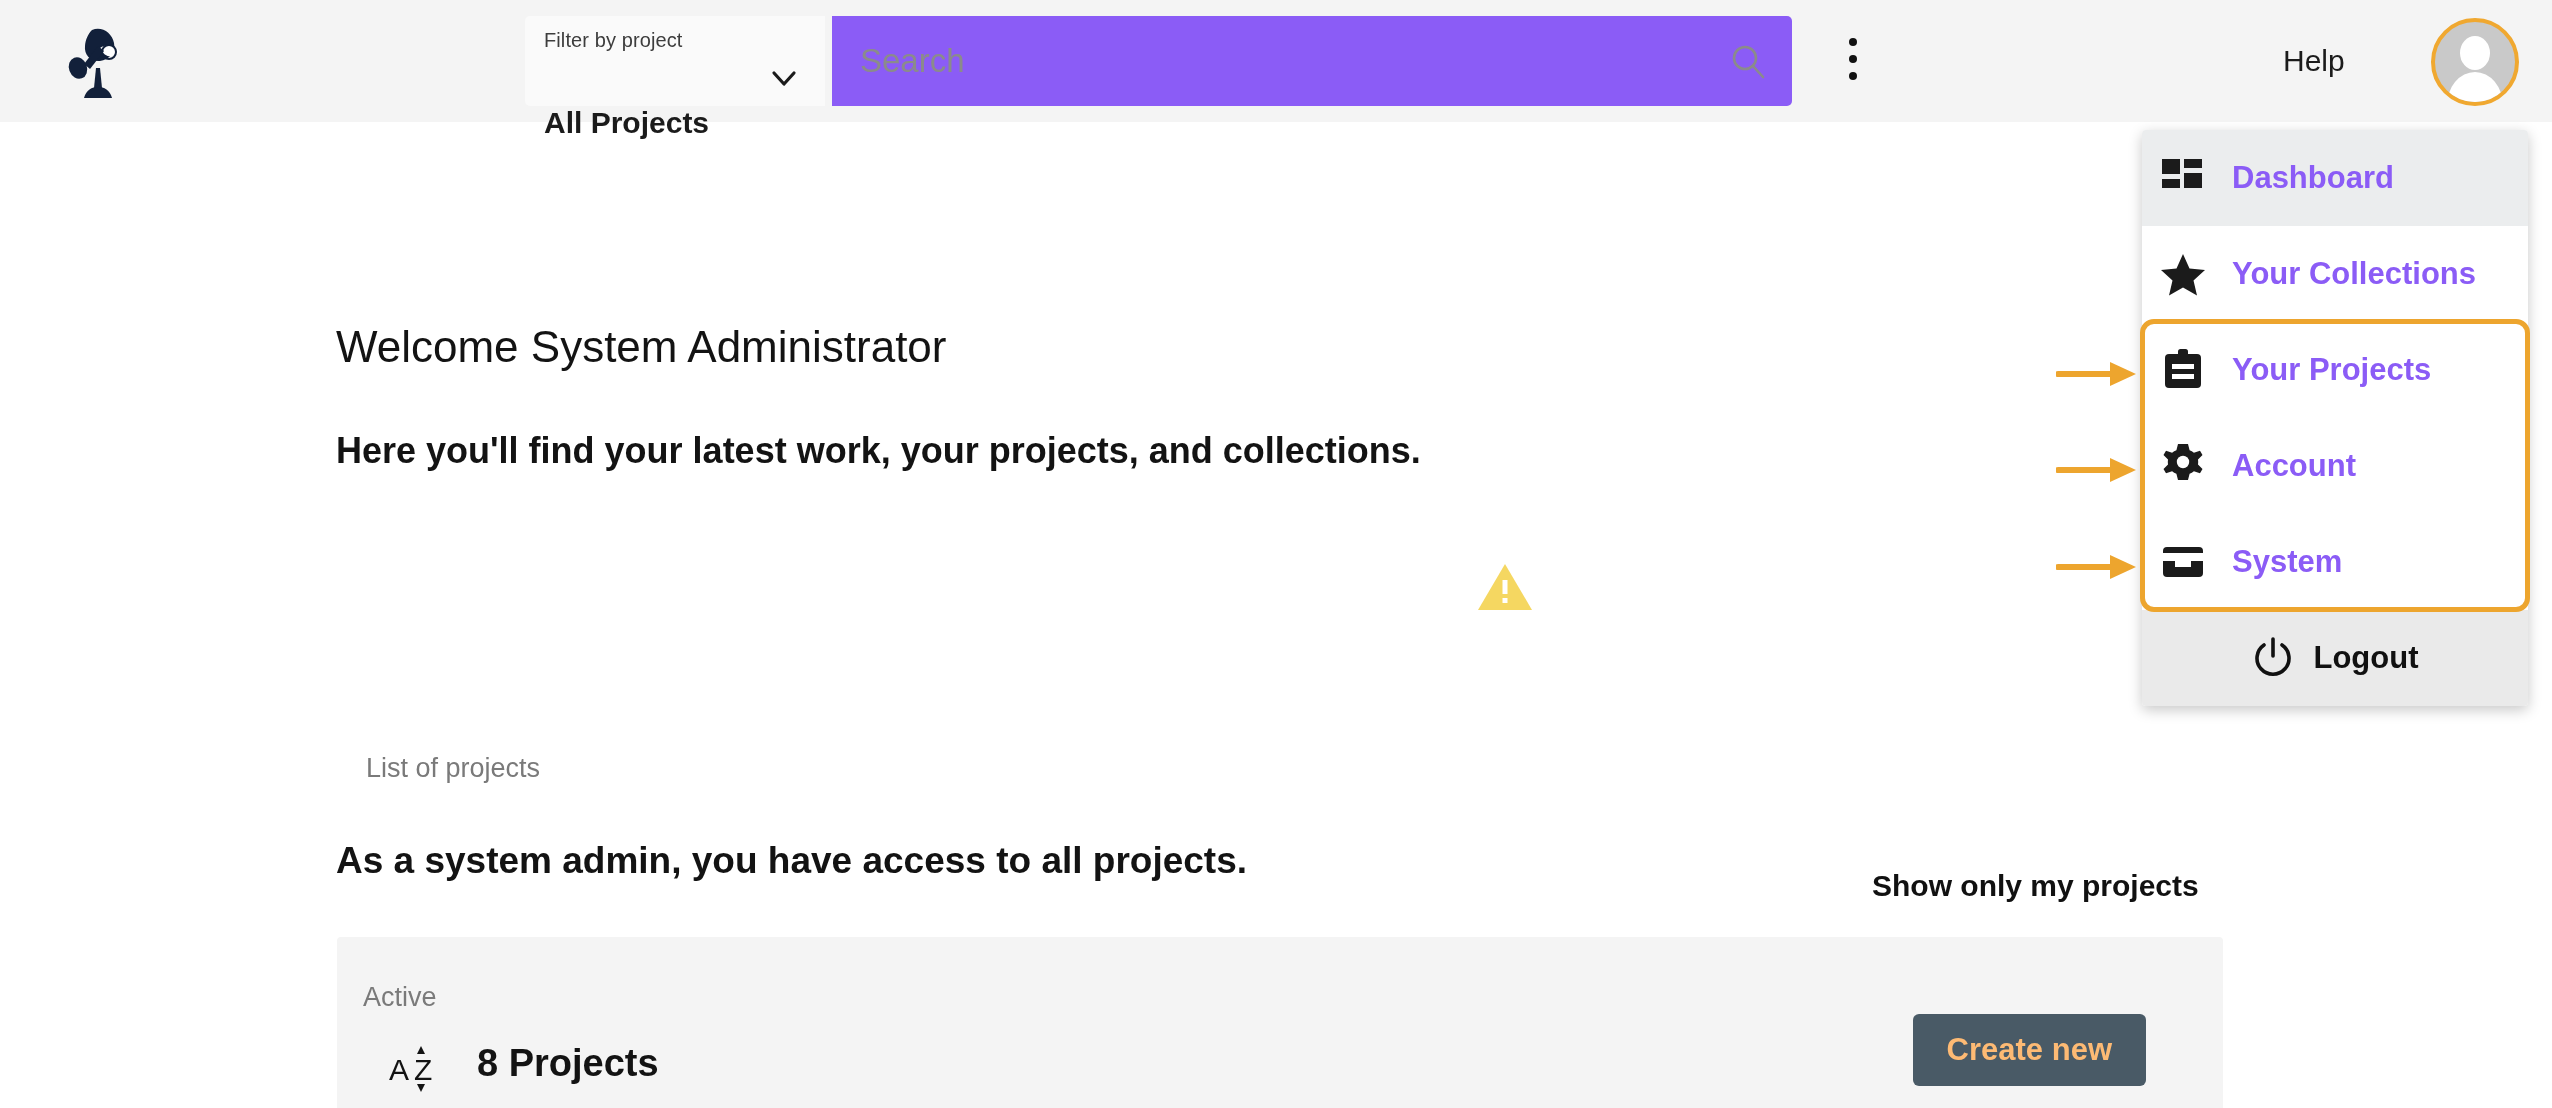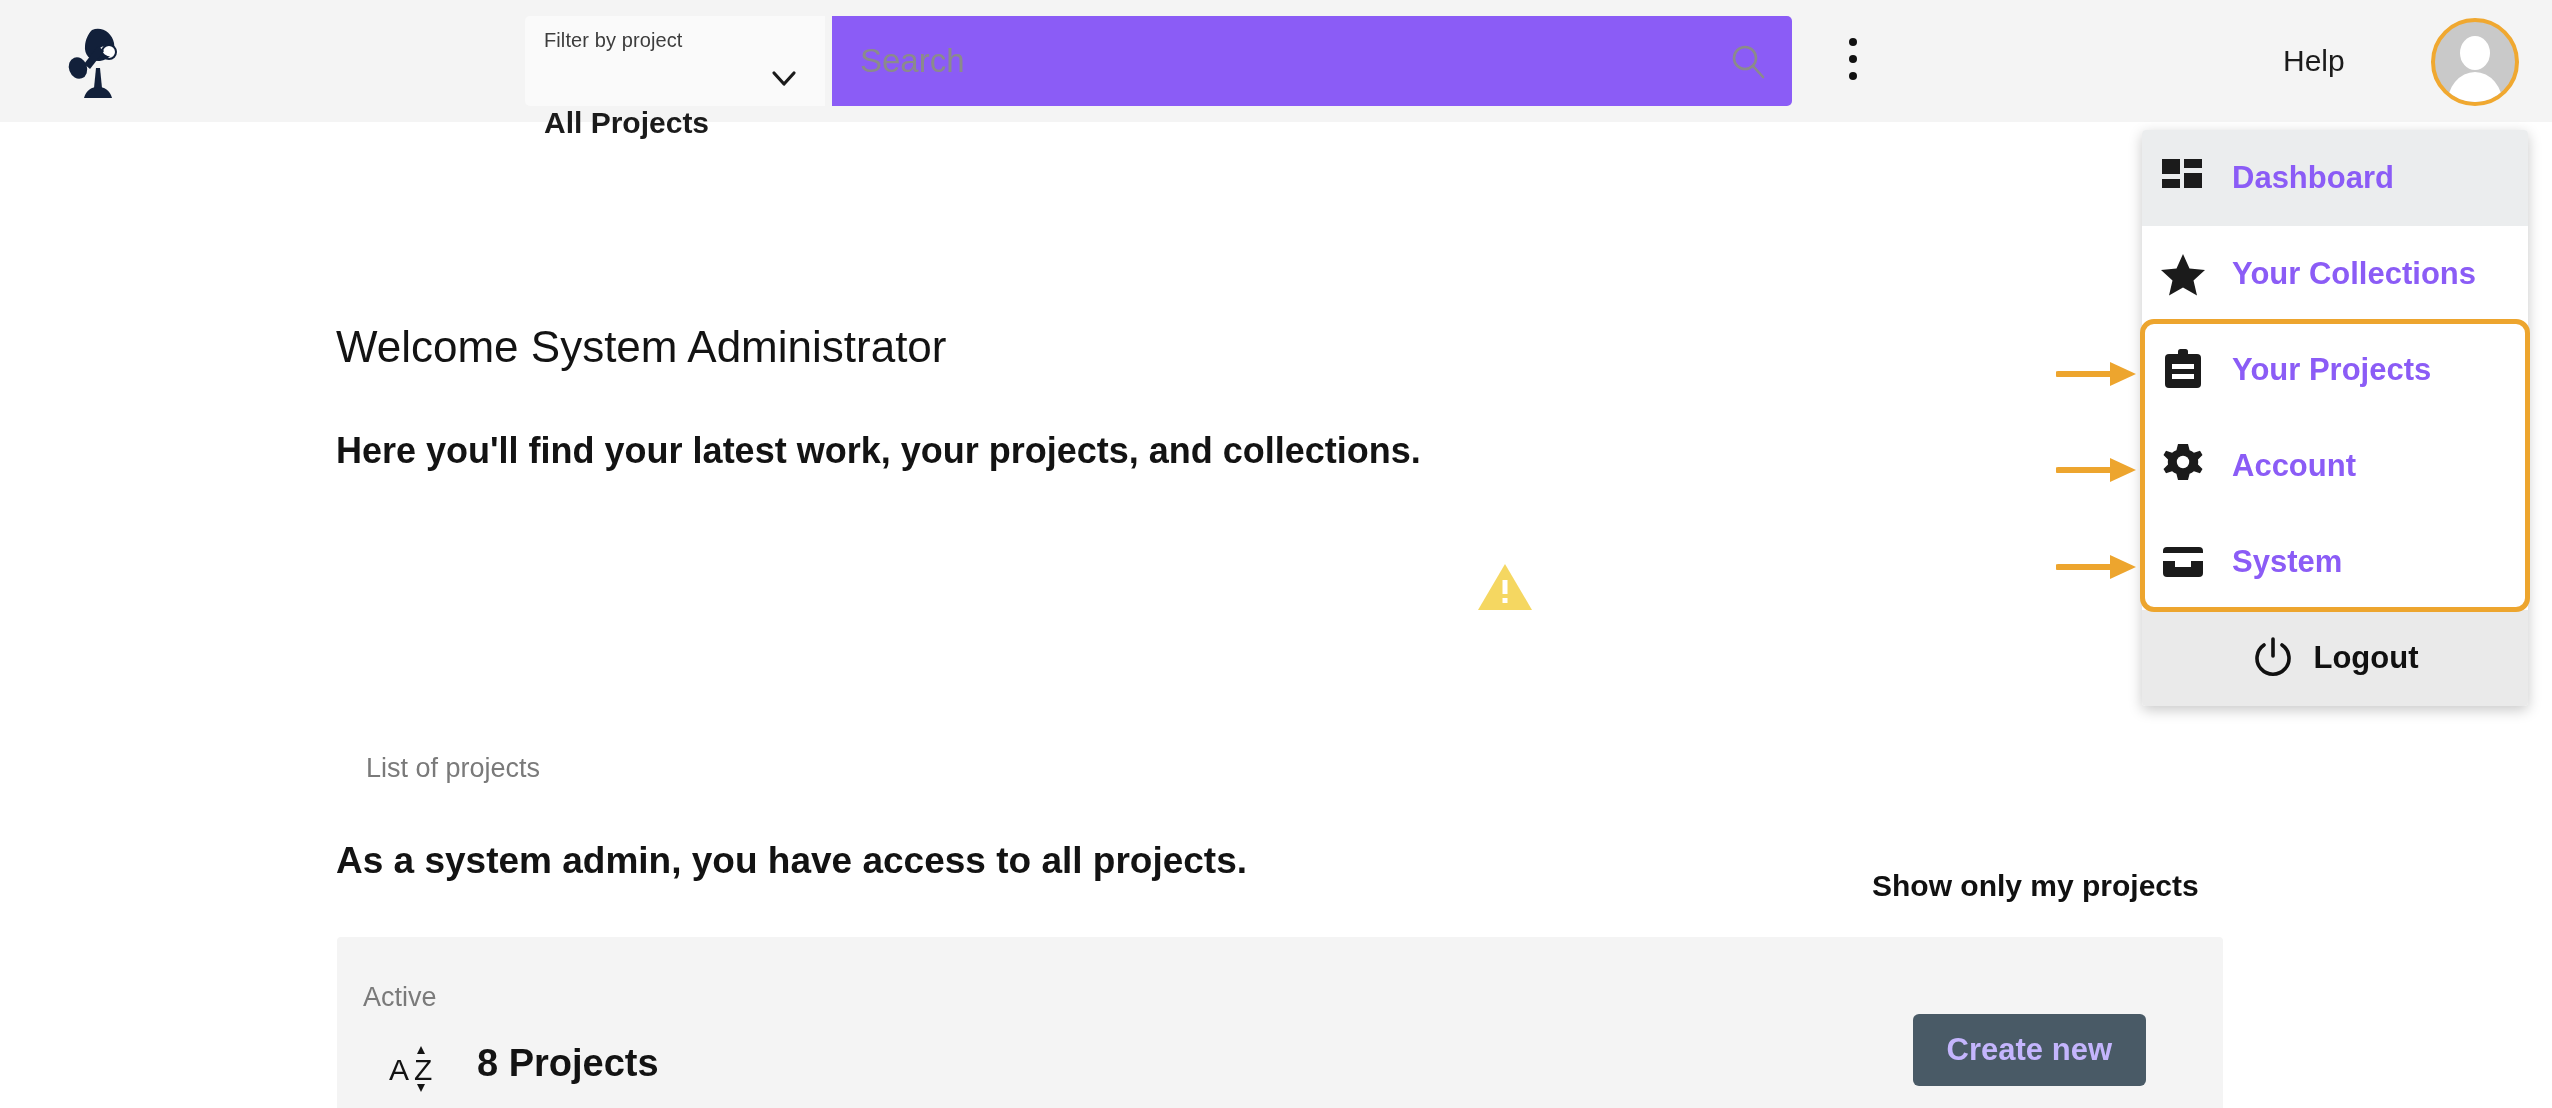--- a/index.html
+++ b/index.html
@@ -213,21 +213,21 @@
     color: #131313;
     white-space: nowrap;
   }
   #create-new {
     position: absolute;
     right: 77px; top: 77px;
     padding: 0 34px;
     height: 72px;
     line-height: 72px;
     background: #495a66;
-    color: #c4b5fd;
+    color: #fdba74;
     font-size: 31px;
     font-weight: bold;
     border: none;
     border-radius: 6px;
     font-family: "Liberation Sans", sans-serif;
     cursor: pointer;
   }
 
   
   #user-menu {

